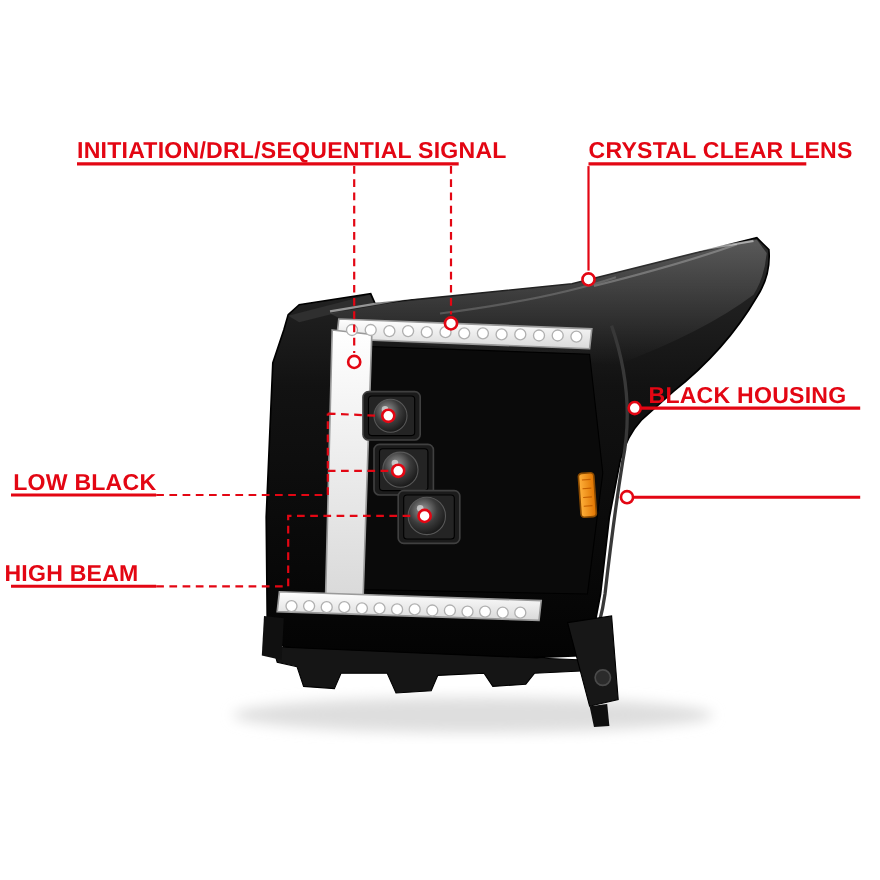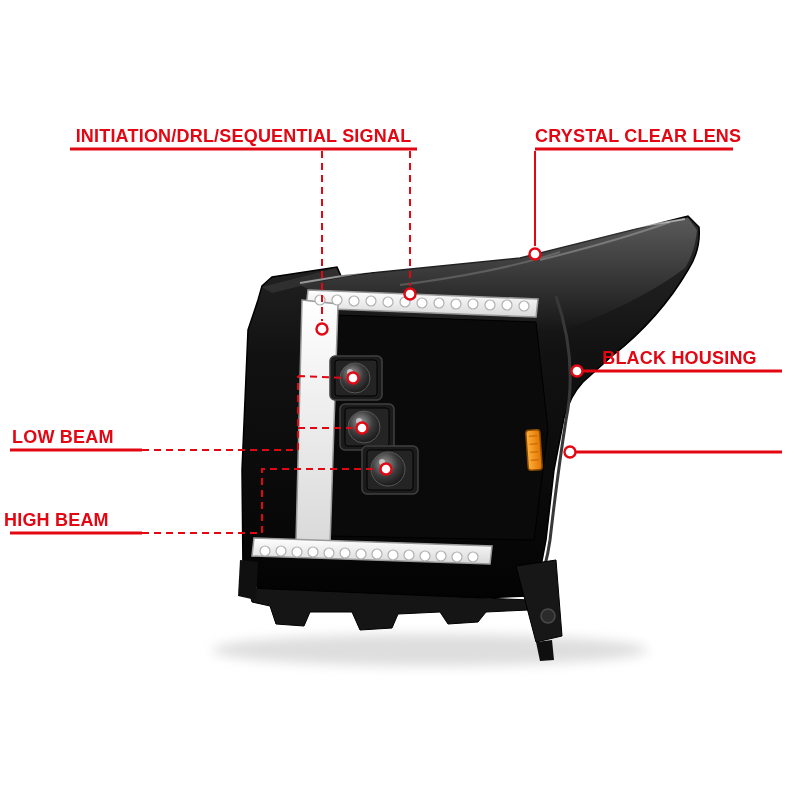--- a/index.html
+++ b/index.html
@@ -13,21 +13,21 @@
   }
   .art {
     position: absolute;
     left: 0; top: 0;
     width: 800px; height: 800px;
   }
   .callout {
     position: absolute;
     color: #e30613;
     font-weight: 700;
-    font-size: 18px;
+    font-size: 21px;
     line-height: 1.05;
     letter-spacing: 0.2px;
     white-space: nowrap;
   }
   .ta-c { text-align: center; }
   .ta-l { text-align: left; }
   .ta-r { text-align: center; }
   #label-signal    { left: 70px;  top: 127px; width: 347px; }
   #label-lens      { left: 535px; top: 127px; width: 198px; text-align: center; }
   #label-housing   { left: 577px; top: 349px; width: 205px; }
@@ -184,17 +184,17 @@
       <circle cx="386" cy="469" r="5.5" fill="#ffffff" stroke-width="2.4"></circle>
     </g>
   </svg>
 
   <div class="callout ta-c" id="label-signal">INITIATION/DRL/SEQUENTIAL SIGNAL</div>
 
   <div class="callout ta-c" id="label-lens">CRYSTAL CLEAR LENS</div>
 
   <div class="callout ta-r" id="label-housing">BLACK HOUSING</div>
 
-  <div class="callout ta-l" id="label-lowbeam">LOW BEAM</div>
+  <div class="callout ta-l" id="label-lowbeam">LOW BLACK</div>
 
 
   <div class="callout ta-l" id="label-highbeam">HIGH BEAM</div>
 </div>
 
 </body></html>

